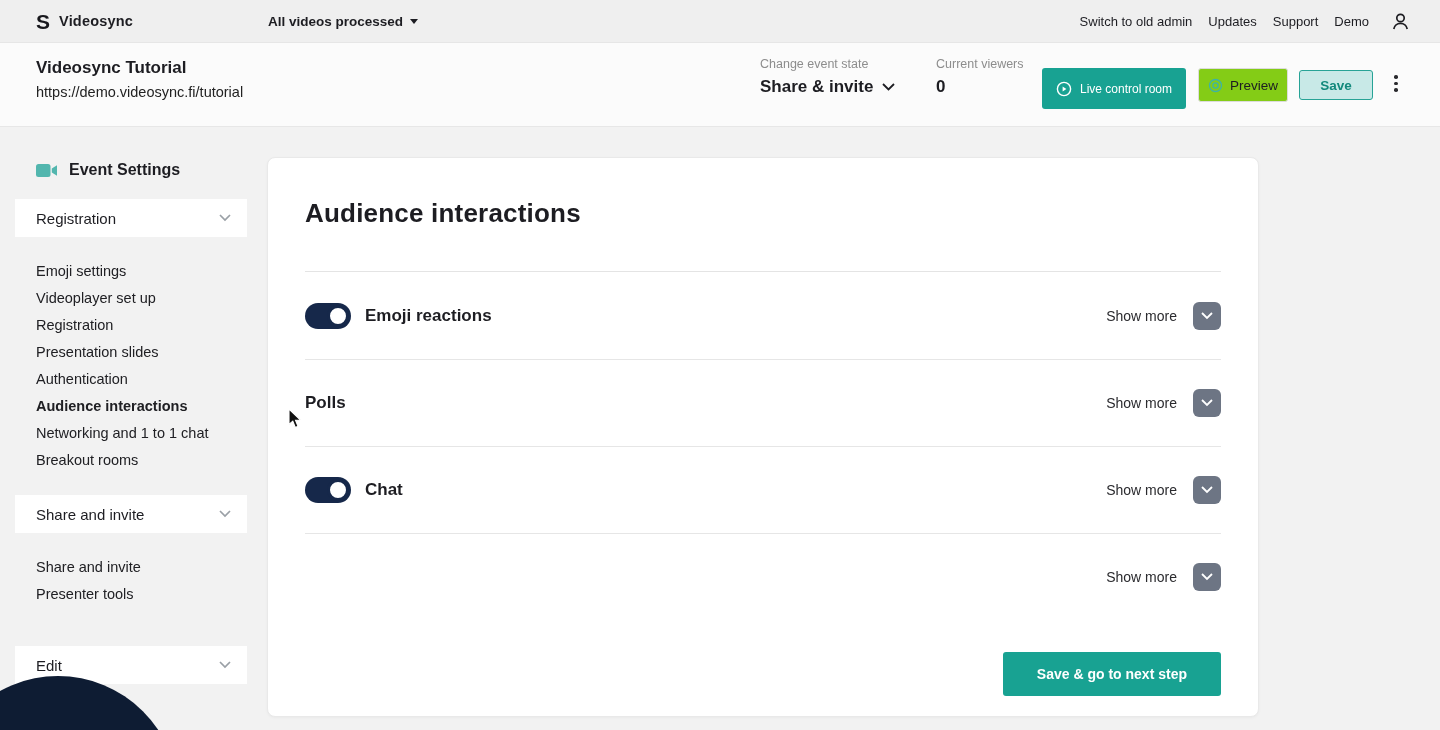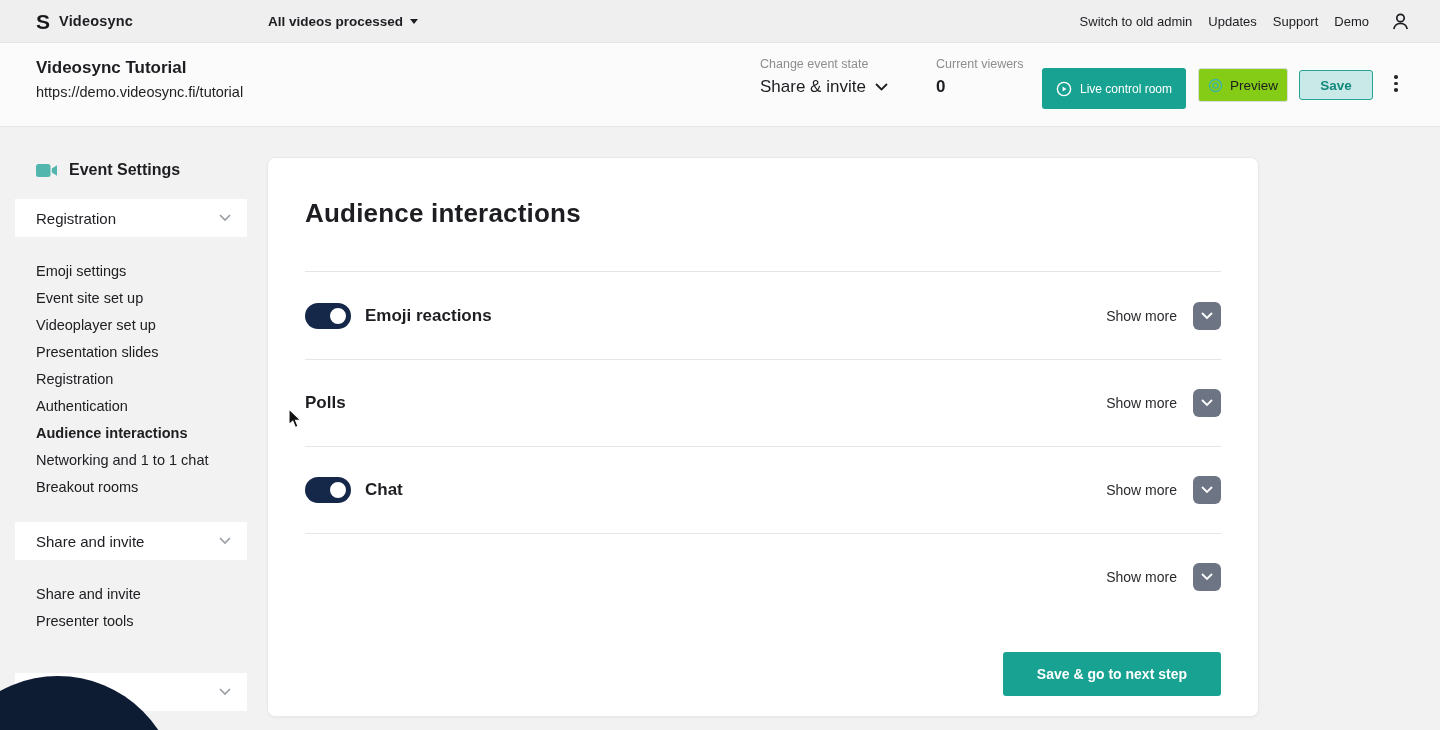--- a/index.html
+++ b/index.html
@@ -37,21 +37,21 @@
   
   .event-header {
     height:84px; background:#fbfbfb; border-bottom:1px solid #e7e7e7;
     position:relative; z-index:5;
   }
   .event-title-block { position:absolute; left:36px; top:15px; }
   .event-title { font-size:17px; font-weight:700; margin-bottom:6px; }
   .event-url { font-size:14.5px; color:#222; cursor:pointer; }
   .state-block { position:absolute; left:760px; top:14px; }
   .small-label { font-size:12.5px; color:#8d8d8d; margin-bottom:6px; }
-  .state-value { font-size:17px; font-weight:400; display:flex; align-items:center; gap:9px; cursor:pointer; }
+  .state-value { font-size:17px; font-weight:700; display:flex; align-items:center; gap:9px; cursor:pointer; }
   .viewers-block { position:absolute; left:936px; top:14px; }
   .viewers-count { font-size:17px; font-weight:700; }
   .btn { border:none; cursor:pointer; font-family:inherit; display:flex; align-items:center; justify-content:center; }
   .btn-live {
     position:absolute; left:1042px; top:25px; height:41px; width:144px;
     background:#18a292; color:#fff; font-size:12px; border-radius:3px; gap:8px;
   }
   .btn-preview {
     position:absolute; left:1198px; top:25px; height:34px; width:90px;
     background:#84cc16; border:1px solid #dcdcdc; color:#1d1d22;
@@ -202,24 +202,23 @@
   <div class="section-header">
     <span>Registration</span>
     <span class="chev">
       <svg width="12" height="8" viewBox="0 0 12 8" fill="none" stroke="#9aa0a6" stroke-width="1.7">
           <path d="M1 1 L6 6 L11 1"></path>
         </svg>
     </span>
   </div>
   <ul class="side-items">
     <li>Emoji settings</li>
-    <li>Event site set up</li>
     <li>Videoplayer set up</li>
+    <li>Registration</li>
     <li>Presentation slides</li>
-    <li>Registration</li>
     <li>Authentication</li>
     <li class="active">Audience interactions</li>
     <li>Networking and 1 to 1 chat</li>
     <li>Breakout rooms</li>
   </ul>
 
   <div class="section-header">
     <span>Share and invite</span>
     <span class="chev">
       <svg width="12" height="8" viewBox="0 0 12 8" fill="none" stroke="#9aa0a6" stroke-width="1.7">

